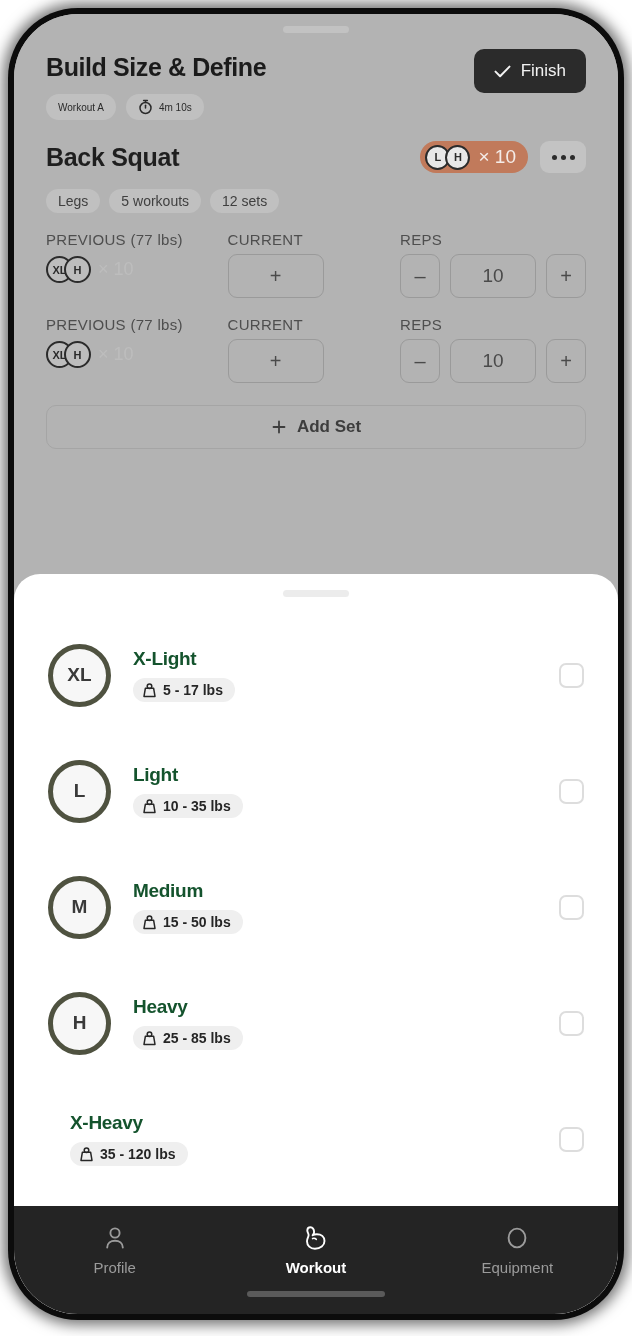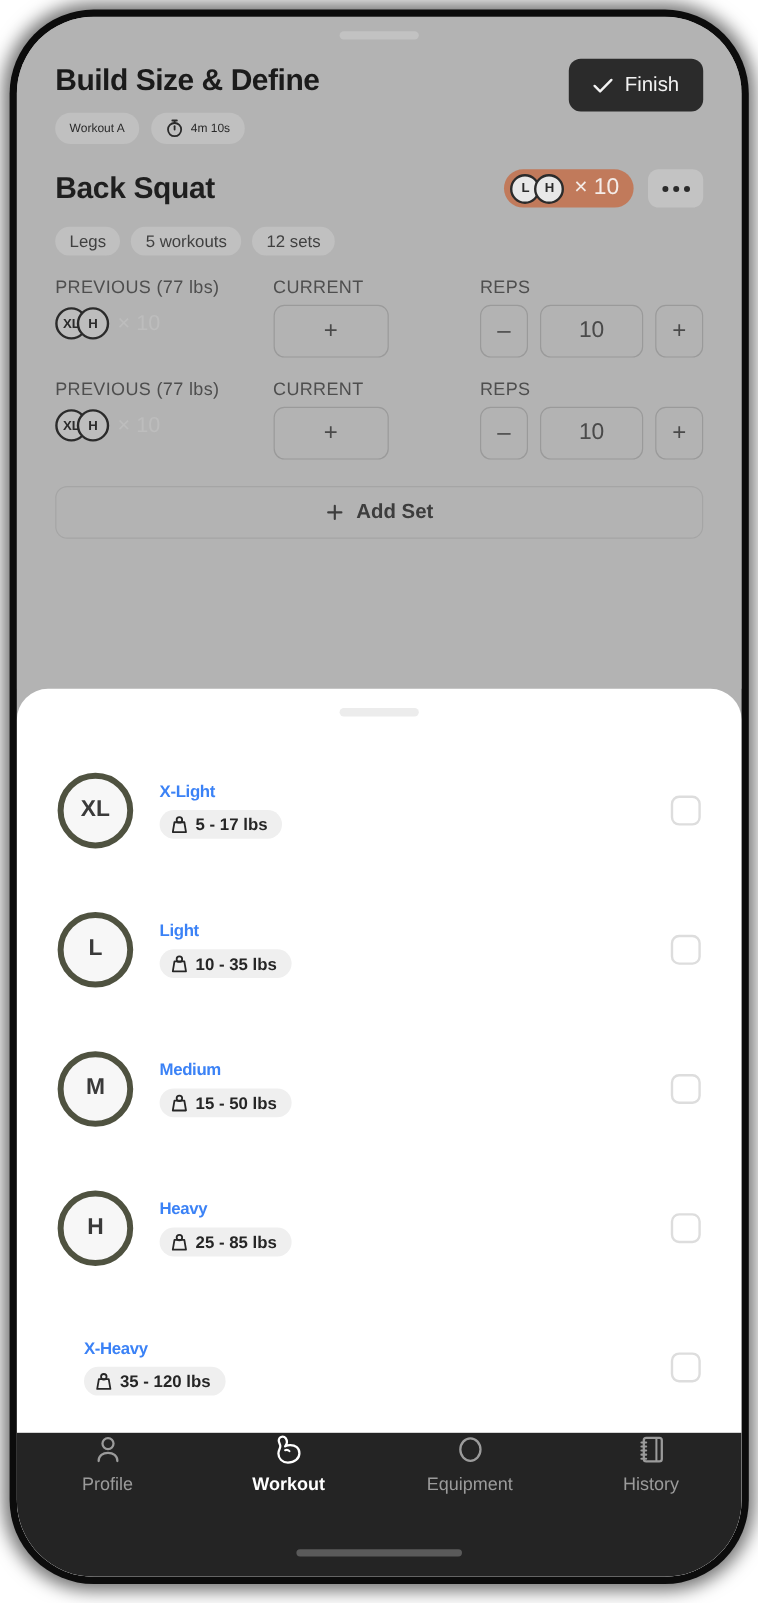--- a/index.html
+++ b/index.html
@@ -162,35 +162,35 @@
   .weight-item {
     display: flex; align-items: center; height: 116px;
   }
   .weight-circle {
     width: 63px; height: 63px; border-radius: 50%;
     border: 5px solid #4f5240; background: #f7f7f7;
     display: flex; align-items: center; justify-content: center;
     font-size: 19px; font-weight: 600; color: #3a3a3a; flex: none;
   }
   .weight-info { margin-left: 22px; }
-  .weight-name { font-size: 14px; font-weight: 700; color: #3b82f6; letter-spacing: -0.3px; }
+  .weight-name { font-size: 19px; font-weight: 700; color: #14532d; letter-spacing: -0.3px; }
   .weight-pill {
     margin-top: 8px; display: inline-flex; align-items: center; gap: 6px;
     background: #efefef; border-radius: 13px; padding: 4px 12px 4px 9px;
     font-size: 14px; color: #262626; font-weight: 600;
   }
   .weight-checkbox {
     margin-left: auto; width: 25px; height: 25px;
     border: 2.5px solid #dddddd; border-radius: 7px; flex: none;
   }
 
   
   #bottom-nav {
-    position: absolute; left: 0; right: 0; bottom: 0; height: 120px;
-    background: #242424; display: flex; padding-top: 0;
+    position: absolute; left: 0; right: 0; bottom: 0; height: 108px;
+    background: #242424; display: flex; padding-top: 18px;
   }
   .nav-item {
     flex: 1; display: flex; flex-direction: column; align-items: center; gap: 7px;
   }
   .nav-label { font-size: 15px; color: #9b9b9b; }
   .nav-item.active .nav-label { color: #ffffff; font-weight: 700; }
   #home-indicator {
     position: absolute; left: 50%; bottom: 17px; transform: translateX(-50%);
     width: 138px; height: 6px; border-radius: 4px; background: #5a5a5a;
   }
@@ -430,28 +430,18 @@
 
     <div class="nav-item">
       <span>
         <svg width="28" height="28" viewBox="0 0 28 28">
           <ellipse cx="14" cy="14" rx="8.4" ry="9.4" fill="none" stroke="#9b9b9b" stroke-width="1.9"></ellipse>
         </svg>
       </span>
       <span class="nav-label">Equipment</span>
     </div>
 
-    <div class="nav-item">
-      <span>
-        <svg width="28" height="28" viewBox="0 0 28 28">
-          <rect x="7.5" y="4.2" width="15" height="19.6" rx="2" fill="none" stroke="#9b9b9b" stroke-width="1.9"></rect>
-          <path d="M18 4.2v19.6" stroke="#9b9b9b" stroke-width="1.7"></path>
-          <path d="M5.5 8h4M5.5 11.4h4M5.5 14.8h4M5.5 18.2h4M5.5 21.6h4" stroke="#9b9b9b" stroke-width="1.7" stroke-linecap="round"></path>
-        </svg>
-      </span>
-      <span class="nav-label">History</span>
-    </div>
 
     <div id="home-indicator"></div>
   </div>
 
 </div>
 </div>
 
 </body></html>

